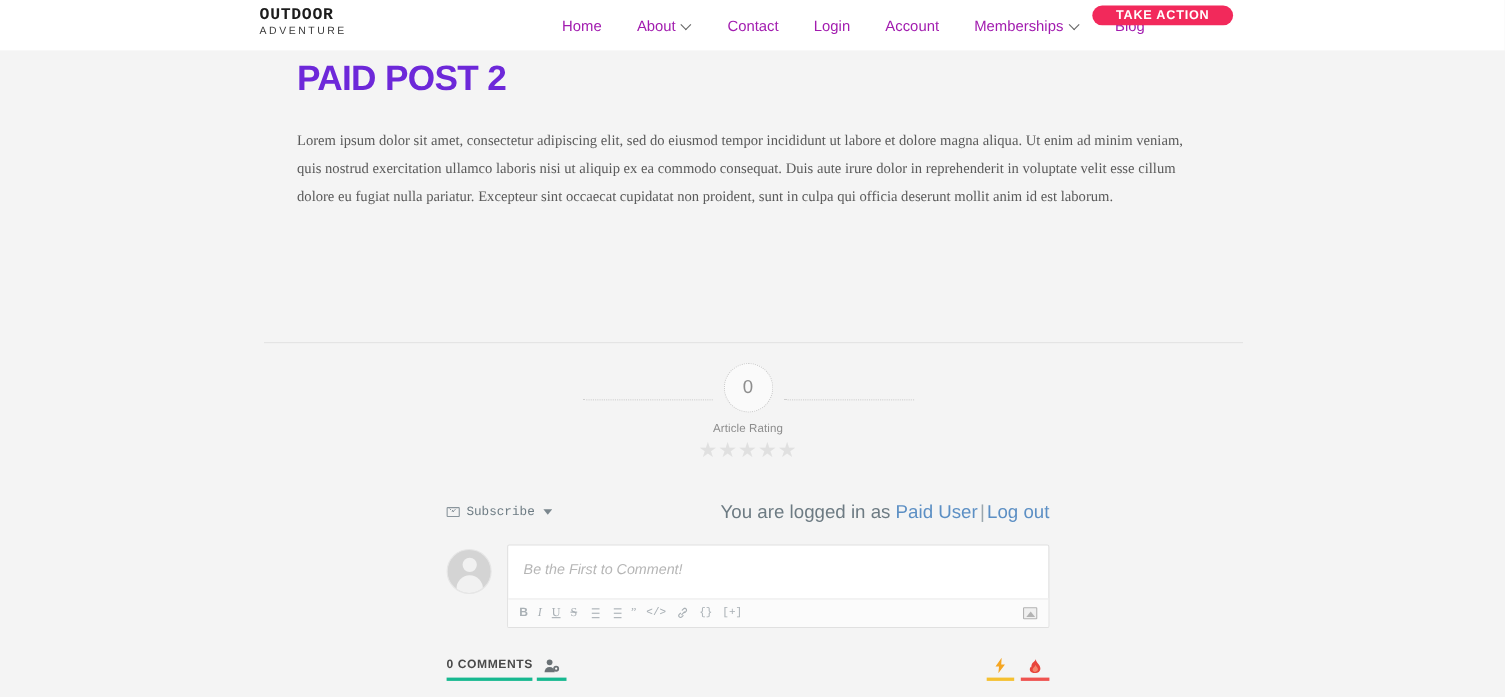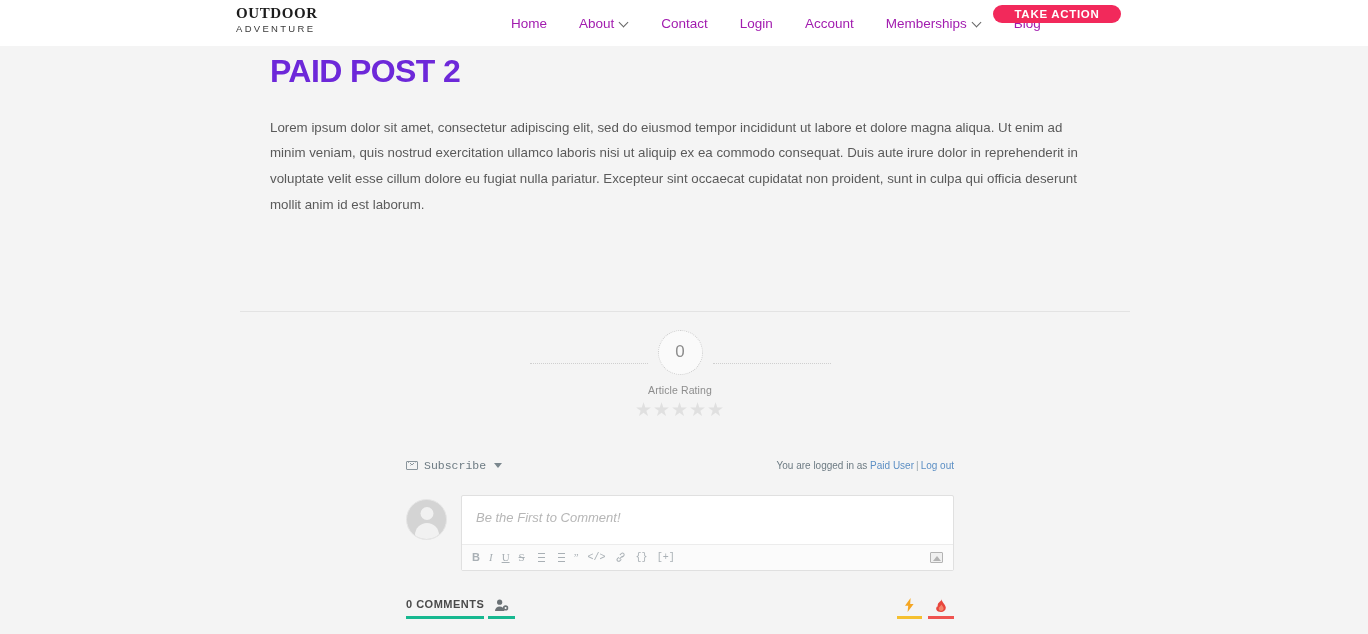--- a/index.html
+++ b/index.html
@@ -26,21 +26,21 @@
     top: 6px;
     line-height: 1;
     user-select: none;
   }
   .logo-main {
     display: block;
     font-size: 15px;
     font-weight: 700;
     letter-spacing: 0.6px;
     color: #1c1c1c;
-    font-family: Liberation Serif, serif;
+    font-family: Liberation Mono, monospace;
   }
   .logo-sub {
     display: block;
     font-size: 9.5px;
     font-weight: 400;
     letter-spacing: 2.3px;
     color: #3a3a3a;
     margin-top: 3px;
   }
   .main-nav {
@@ -119,21 +119,21 @@
     letter-spacing: -0.6px;
     margin-top: 9px;
     line-height: 1.05;
   }
   .post-body {
     margin-top: 26px;
     font-size: 13.3px;
     line-height: 1.93;
     color: #5a5a5a;
     width: 812px;
-    font-family: Liberation Sans, sans-serif;
+    font-family: Liberation Serif, serif;
   }
 
   
   .divider {
     position: absolute;
     left: -30px;
     top: 265px;
     width: 890px;
     height: 1px;
     background: #e3e3e3;
@@ -237,21 +237,21 @@
                 linear-gradient(to bottom left, transparent 48%, #8a959c 48%, #8a959c 54%, transparent 54%);
   }
   .tri-caret {
     width: 0; height: 0;
     border-left: 4px solid transparent;
     border-right: 4px solid transparent;
     border-top: 5px solid #7b878e;
     margin-left: 2px;
   }
   .login-status {
-    font-size: 10px;
+    font-size: 17px;
     color: #6d7b83;
   }
   .login-status a {
     color: #5c8fc4;
     text-decoration: none;
     cursor: pointer;
   }
   .login-sep { color: #9aa6ad; padding: 0 2px; }
 
   .comment-row {

